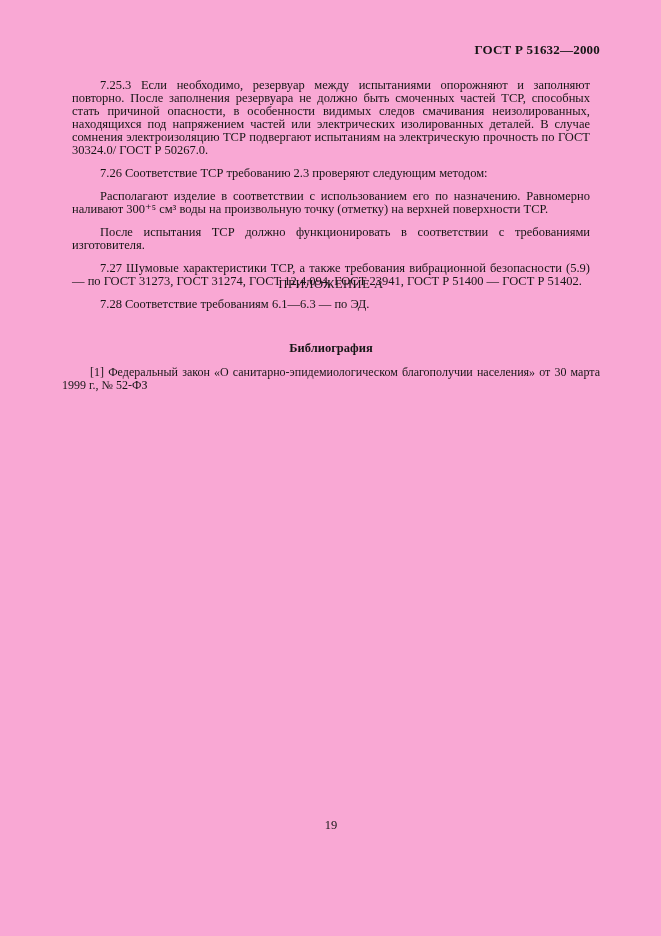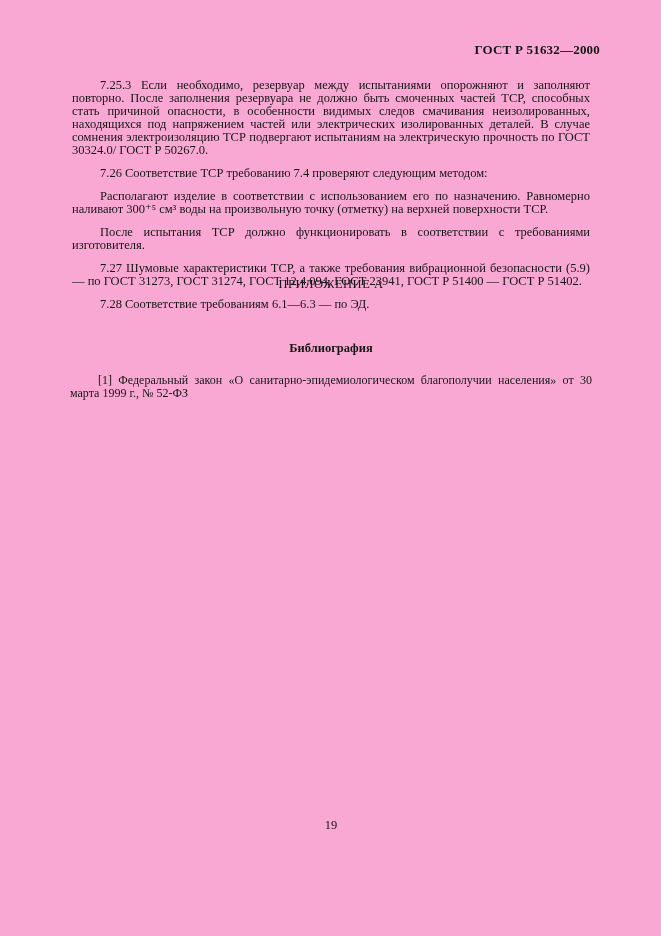--- a/index.html
+++ b/index.html
@@ -70,21 +70,21 @@
   .biblio-list {
     position: absolute;
     top: 366px;
     left: 62px;
     width: 538px;
     font-size: 12px;
     line-height: 12.8px;
     text-align: justify;
   }
   .biblio-list p {
-    margin: 8px;
+    margin: 0;
     padding: 0;
     text-indent: 28px;
   }
   .page-number {
     position: absolute;
     top: 818px;
     left: 62px;
     width: 538px;
     text-align: center;
     font-size: 12.5px;
@@ -93,21 +93,21 @@
 </style>
 </head>
 <body>
 
 <div class="page">
 
   <div class="running-head">ГОСТ Р 51632—2000</div>
 
   <div class="body-text">
     <p>7.25.3 Если необходимо, резервуар между испытаниями опорожняют и заполняют повторно. После заполнения резервуара не должно быть смоченных частей ТСР, способных стать причиной опасности, в особенности видимых следов смачивания неизолированных, находящихся под напряжением частей или электрических изолированных деталей. В случае сомнения электроизоляцию ТСР подвергают испытаниям на электрическую прочность по ГОСТ 30324.0/ ГОСТ Р 50267.0.</p>
-    <p>7.26 Соответствие ТСР требованию 7.4 проверяют следующим методом:</p>
+    <p>7.26 Соответствие ТСР требованию 2.3 проверяют следующим методом:</p>
     <p>Располагают изделие в соответствии с использованием его по назначению. Равномерно наливают 300⁺⁵ см³ воды на произвольную точку (отметку) на верхней поверхности ТСР.</p>
     <p>После испытания ТСР должно функционировать в соответствии с требованиями изготовителя.</p>
     <p>7.27 Шумовые характеристики ТСР, а также требования вибрационной безопасности (5.9) — по ГОСТ 31273, ГОСТ 31274, ГОСТ 12.4.094, ГОСТ 23941, ГОСТ Р 51400 — ГОСТ Р 51402.</p>
     <p>7.28 Соответствие требованиям 6.1—6.3 — по ЭД.</p>
   </div>
 
   <div class="appendix">
     <div class="appendix-title">ПРИЛОЖЕНИЕ А</div>
   </div>
 

